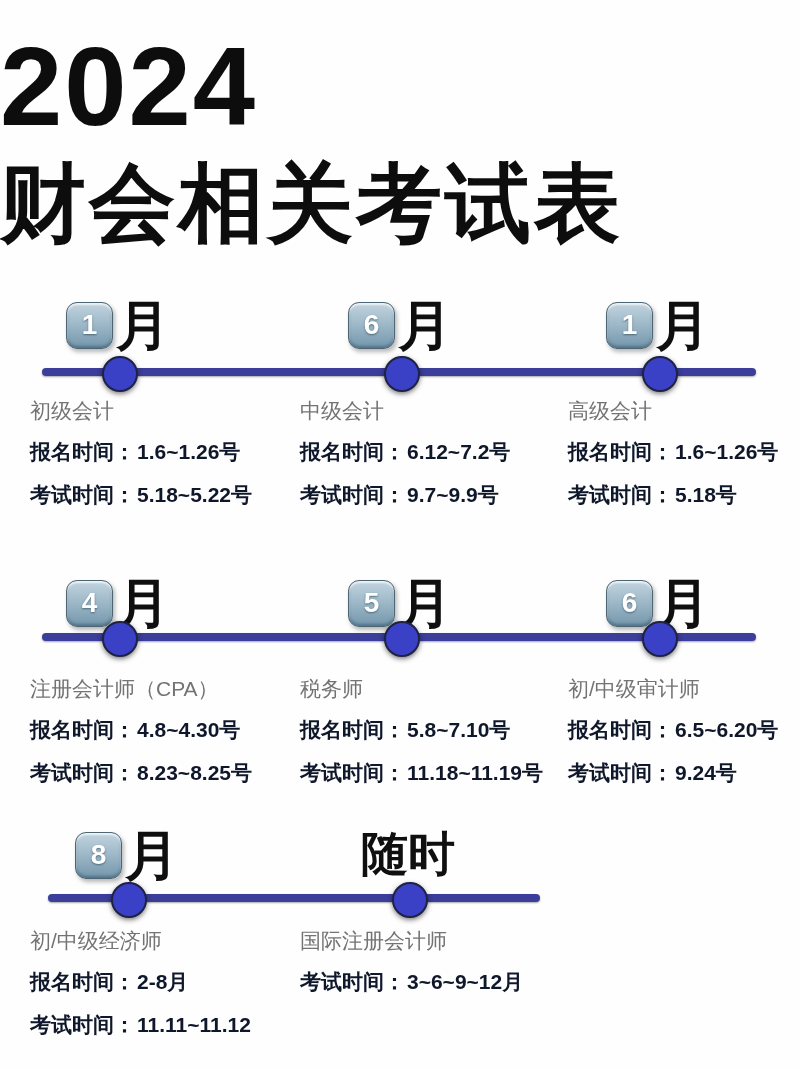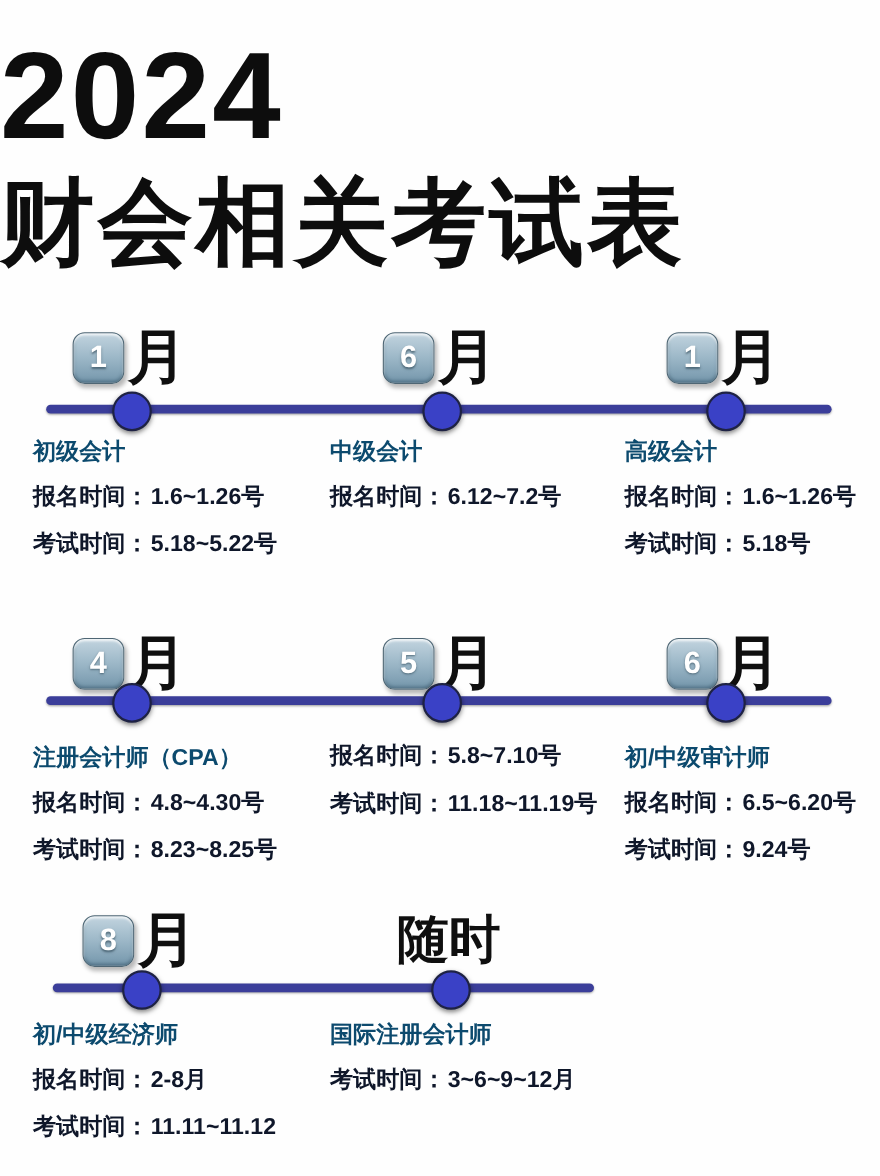--- a/index.html
+++ b/index.html
@@ -20,21 +20,21 @@
          box-shadow:inset 0 2px 2px rgba(255,255,255,.75), inset 0 -2px 3px rgba(40,70,90,.45), 2px 3px 4px rgba(0,0,0,.28);
          text-shadow:0 1px 2px rgba(55,80,95,.75);}
   .month-unit{font-size:54px;font-weight:800;color:#0f0f0f;margin-left:3px;line-height:1;}
   .anytime{position:absolute;top:2px;transform:translateX(-50%);font-size:47px;font-weight:800;color:#0f0f0f;line-height:1;white-space:nowrap;}
 
   .tl-line{position:absolute;height:8px;border-radius:4px;background:#3b3e9a;box-shadow:0 1px 2px rgba(0,0,0,.35);}
   .dot{position:absolute;width:32px;height:32px;border-radius:50%;background:#3a41c6;border:2px solid #1e2244;
        box-shadow:0 2px 5px rgba(0,0,0,.5);z-index:2;}
 
   .info{position:absolute;top:100px;width:265px;}
-  .exam-name{color:#0c4a6e;font-size:21px;font-weight:bold;margin-bottom:17px;line-height:1.2;}
+  .exam-name{color:#737373;font-size:21px;font-weight:normal;margin-bottom:17px;line-height:1.2;}
   .info-line{color:#0f172a;font-size:21px;font-weight:bold;margin-bottom:19px;line-height:1.15;white-space:nowrap;}
   .info-line .val{margin-left:2px;}
 </style>
 </head>
 <body>
 
 <div class="poster">
 
   <div class="title-block">
     <div class="title-year">2024</div>
@@ -61,20 +61,21 @@
     <span class="dot" style="left:642px;top:58px;"></span>
 
     <div class="info" style="left:30px;">
       <div class="exam-name">初级会计</div>
       <div class="info-line"><span>报名时间：</span><span class="val">1.6~1.26号</span></div>
       <div class="info-line"><span>考试时间：</span><span class="val">5.18~5.22号</span></div>
     </div>
     <div class="info" style="left:300px;">
       <div class="exam-name">中级会计</div>
       <div class="info-line"><span>报名时间：</span><span class="val">6.12~7.2号</span></div>
+      <div class="info-line"><span>考试时间：</span><span class="val">9.7~9.9号</span></div>
     </div>
     <div class="info" style="left:568px;">
       <div class="exam-name">高级会计</div>
       <div class="info-line"><span>报名时间：</span><span class="val">1.6~1.26号</span></div>
       <div class="info-line"><span>考试时间：</span><span class="val">5.18号</span></div>
     </div>
   </section>
 
   <section class="timeline" style="top:576px;">
     <div class="month" style="left:118px;">
@@ -94,20 +95,21 @@
     <span class="dot" style="left:102px;top:45px;"></span>
     <span class="dot" style="left:384px;top:45px;"></span>
     <span class="dot" style="left:642px;top:45px;"></span>
 
     <div class="info" style="left:30px;">
       <div class="exam-name">注册会计师（CPA）</div>
       <div class="info-line"><span>报名时间：</span><span class="val">4.8~4.30号</span></div>
       <div class="info-line"><span>考试时间：</span><span class="val">8.23~8.25号</span></div>
     </div>
     <div class="info" style="left:300px;">
+      <div class="exam-name">税务师</div>
       <div class="info-line"><span>报名时间：</span><span class="val">5.8~7.10号</span></div>
       <div class="info-line"><span>考试时间：</span><span class="val">11.18~11.19号</span></div>
     </div>
     <div class="info" style="left:568px;">
       <div class="exam-name">初/中级审计师</div>
       <div class="info-line"><span>报名时间：</span><span class="val">6.5~6.20号</span></div>
       <div class="info-line"><span>考试时间：</span><span class="val">9.24号</span></div>
     </div>
   </section>
 

